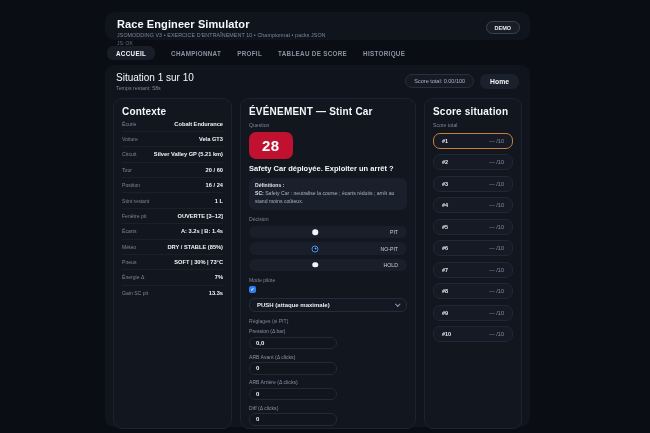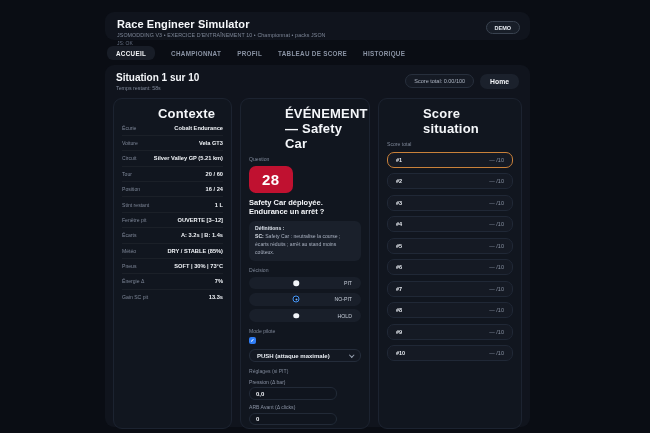--- a/index.html
+++ b/index.html
@@ -25,39 +25,39 @@
   }
 
   
   .tabs { display:flex; align-items:center; gap:16px; margin:7px 2px 6px; height:12px; }
   .tab { font-size:6.3px; font-weight:bold; color:#8a93a4; letter-spacing:.3px; cursor:pointer; }
   .tab.active { background:#181d27; color:#f5f7fa; padding:3.5px 9px; border-radius:6px; }
 
   
   .situation { padding:7px 8px; height:362px; }
   .sit-header { display:flex; justify-content:space-between; align-items:center; padding:0 3px; }
-  .sit-title { font-size:10px; font-weight:bold; color:#f5f7fa; }
+  .sit-title { font-size:10px; font-weight:normal; color:#f5f7fa; }
   .sit-sub { font-size:5.3px; color:#7e8798; margin-top:1.5px; }
   .sit-right { display:flex; align-items:center; gap:6px; }
   .score-pill {
     border:1px solid #272f3c; background:#151a24; color:#aeb6c4;
     font-size:5.5px; padding:3px 8px; border-radius:8px;
   }
   .home-btn {
     background:#1b212c; color:#f5f7fa; border:none; border-radius:7px;
     font-family:inherit; font-size:6.8px; font-weight:bold; padding:4px 10px; cursor:pointer;
   }
 
   
   .cols { display:flex; gap:8px; margin-top:7px; height:331px; }
   .panel {
     background:#11161f; border:1px solid #1c2330; border-radius:9px;
     padding:7px 8px; overflow:hidden;
   }
-  .panel-title { font-size:13px; font-weight:bold; color:#f5f7fa; letter-spacing:.2px;margin-left:36px; }
+  .panel-title { font-size:10px; font-weight:bold; color:#f5f7fa; letter-spacing:.2px; }
 
   
   .context { width:119px; flex:none; }
   .ctx-row {
     display:flex; justify-content:space-between; align-items:center; gap:3px;
     padding:4.2px 0; border-bottom:1px solid rgba(255,255,255,0.045);
   }
   .ctx-row:first-of-type { margin-top:4px; }
   .ctx-row:last-of-type { border-bottom:none; }
   .ctx-label { font-size:5.1px; color:#7e8798; white-space:nowrap; }
@@ -108,21 +108,21 @@
   .select-value { font-size:6px; font-weight:bold; color:#e8ecf2; }
   .chevron { width:3.5px; height:3.5px; border-right:1px solid #9aa3b3; border-bottom:1px solid #9aa3b3; transform:rotate(45deg); margin-top:-2px; }
   .field-label { font-size:5.1px; color:#8a93a4; margin-top:4.5px; }
   .field-input {
     display:block; margin-top:2.5px; width:88px; height:12.5px;
     background:#10151e; border:1px solid #222a37; border-radius:6px;
     color:#f2f5f9; font-family:inherit; font-size:6px; font-weight:bold; padding:0 6px; outline:none;
   }
 
   
-  .scorep { width:144px; flex:none; }
+  .scorep { width:98px; flex:none; }
   .score-sub { font-size:5.1px; color:#7e8798; margin:5.5px 0 4.5px; }
   .score-item {
     height:16px; margin-bottom:5.5px; background:#151a24; border:1px solid #202836; border-radius:7px;
     display:flex; align-items:center; justify-content:space-between; padding:0 8px;
   }
   .score-item.active { border:1.2px solid #c9813a; }
   .score-num { font-size:5.5px; font-weight:bold; color:#e8ecf2; }
   .score-val { font-size:5.5px; color:#8a93a4; }
 </style>
 </head>
@@ -208,24 +208,24 @@
           <span class="ctx-label">Énergie Δ</span>
           <span class="ctx-value">7%</span>
         </div>
         <div class="ctx-row">
           <span class="ctx-label">Gain SC pit</span>
           <span class="ctx-value">13.3s</span>
         </div>
       </aside>
 
       <main class="panel event">
-        <div class="panel-title">ÉVÉNEMENT — Safety Car</div>
+        <div class="panel-title">ÉVÉNEMENT — Stint Car</div>
         <div class="q-label">Question</div>
         <div class="timer-badge">28</div>
-        <div class="question">Safety Car déployée. Endurance un arrêt ?</div>
+        <div class="question">Safety Car déployée. Exploiter un arrêt ?</div>
 
         <div class="defbox">
           <b>Définitions :</b><br>
           <b>SC:</b>
           <span>Safety Car : neutralise la course ; écarts réduits ; arrêt au stand moins coûteux.</span>
         </div>
 
         <div class="mini-label">Décision</div>
 
         <div class="opt-row">

